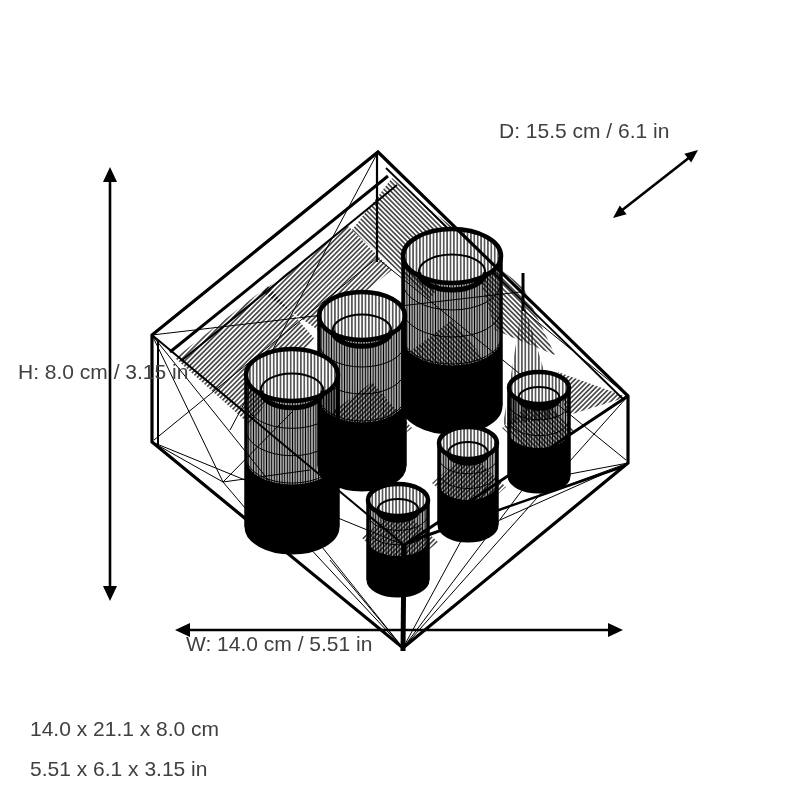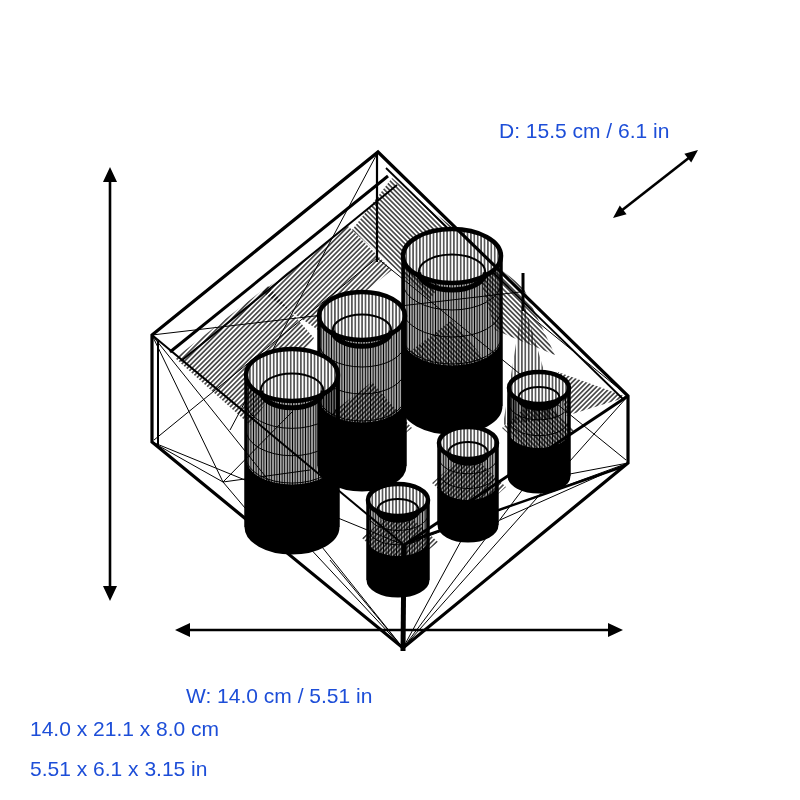--- a/index.html
+++ b/index.html
@@ -1,22 +1,22 @@
 <!DOCTYPE html>
 <html><head>
 <meta charset="utf-8">
 <style>
   html,body{margin:0;padding:0;background:#fff;}
   #stage{position:relative;width:800px;height:800px;background:#fff;overflow:hidden;
          font-family:"Liberation Sans", sans-serif;}
   #wire{position:absolute;left:0;top:0;}
-  .dim-label{position:absolute;color:#1d4ed8;font-size:21px;line-height:1.1;white-space:nowrap;}
+  .dim-label{position:absolute;color:#404040;font-size:21px;line-height:1.1;white-space:nowrap;}
   #depth-label{left:499px;top:119px;}
   #height-label{left:18px;top:360px;}
-  #width-label{left:186px;top:684px;}
+  #width-label{left:186px;top:632px;}
   #summary-cm{left:30px;top:717px;}
   #summary-in{left:30px;top:757px;}
 </style>
 </head>
 <body>
 
 <div id="stage">
 
   <svg id="wire" width="800" height="800" viewBox="0 0 800 800" xmlns="http://www.w3.org/2000/svg">
     <defs>
@@ -183,16 +183,17 @@
         </g>
         <g>
           <line x1="621" y1="211" x2="690" y2="157" stroke="#000" stroke-width="2.6"></line>
           <polygon points="613,218 626.6,214.2 619.8,205.6" fill="#000"></polygon>
           <polygon points="698,150 691.2,162.4 684.4,153.8" fill="#000"></polygon>
         </g>
       </g>
   </svg>
 
   <div class="dim-label" id="depth-label">D: 15.5 cm / 6.1 in</div>
+  <div class="dim-label" id="height-label">H: 8.0 cm / 3.15 in</div>
   <div class="dim-label" id="width-label">W: 14.0 cm / 5.51 in</div>
   <div class="dim-label" id="summary-cm">14.0 x 21.1 x 8.0 cm</div>
   <div class="dim-label" id="summary-in">5.51 x 6.1 x 3.15 in</div>
 </div>
 
 </body></html>

